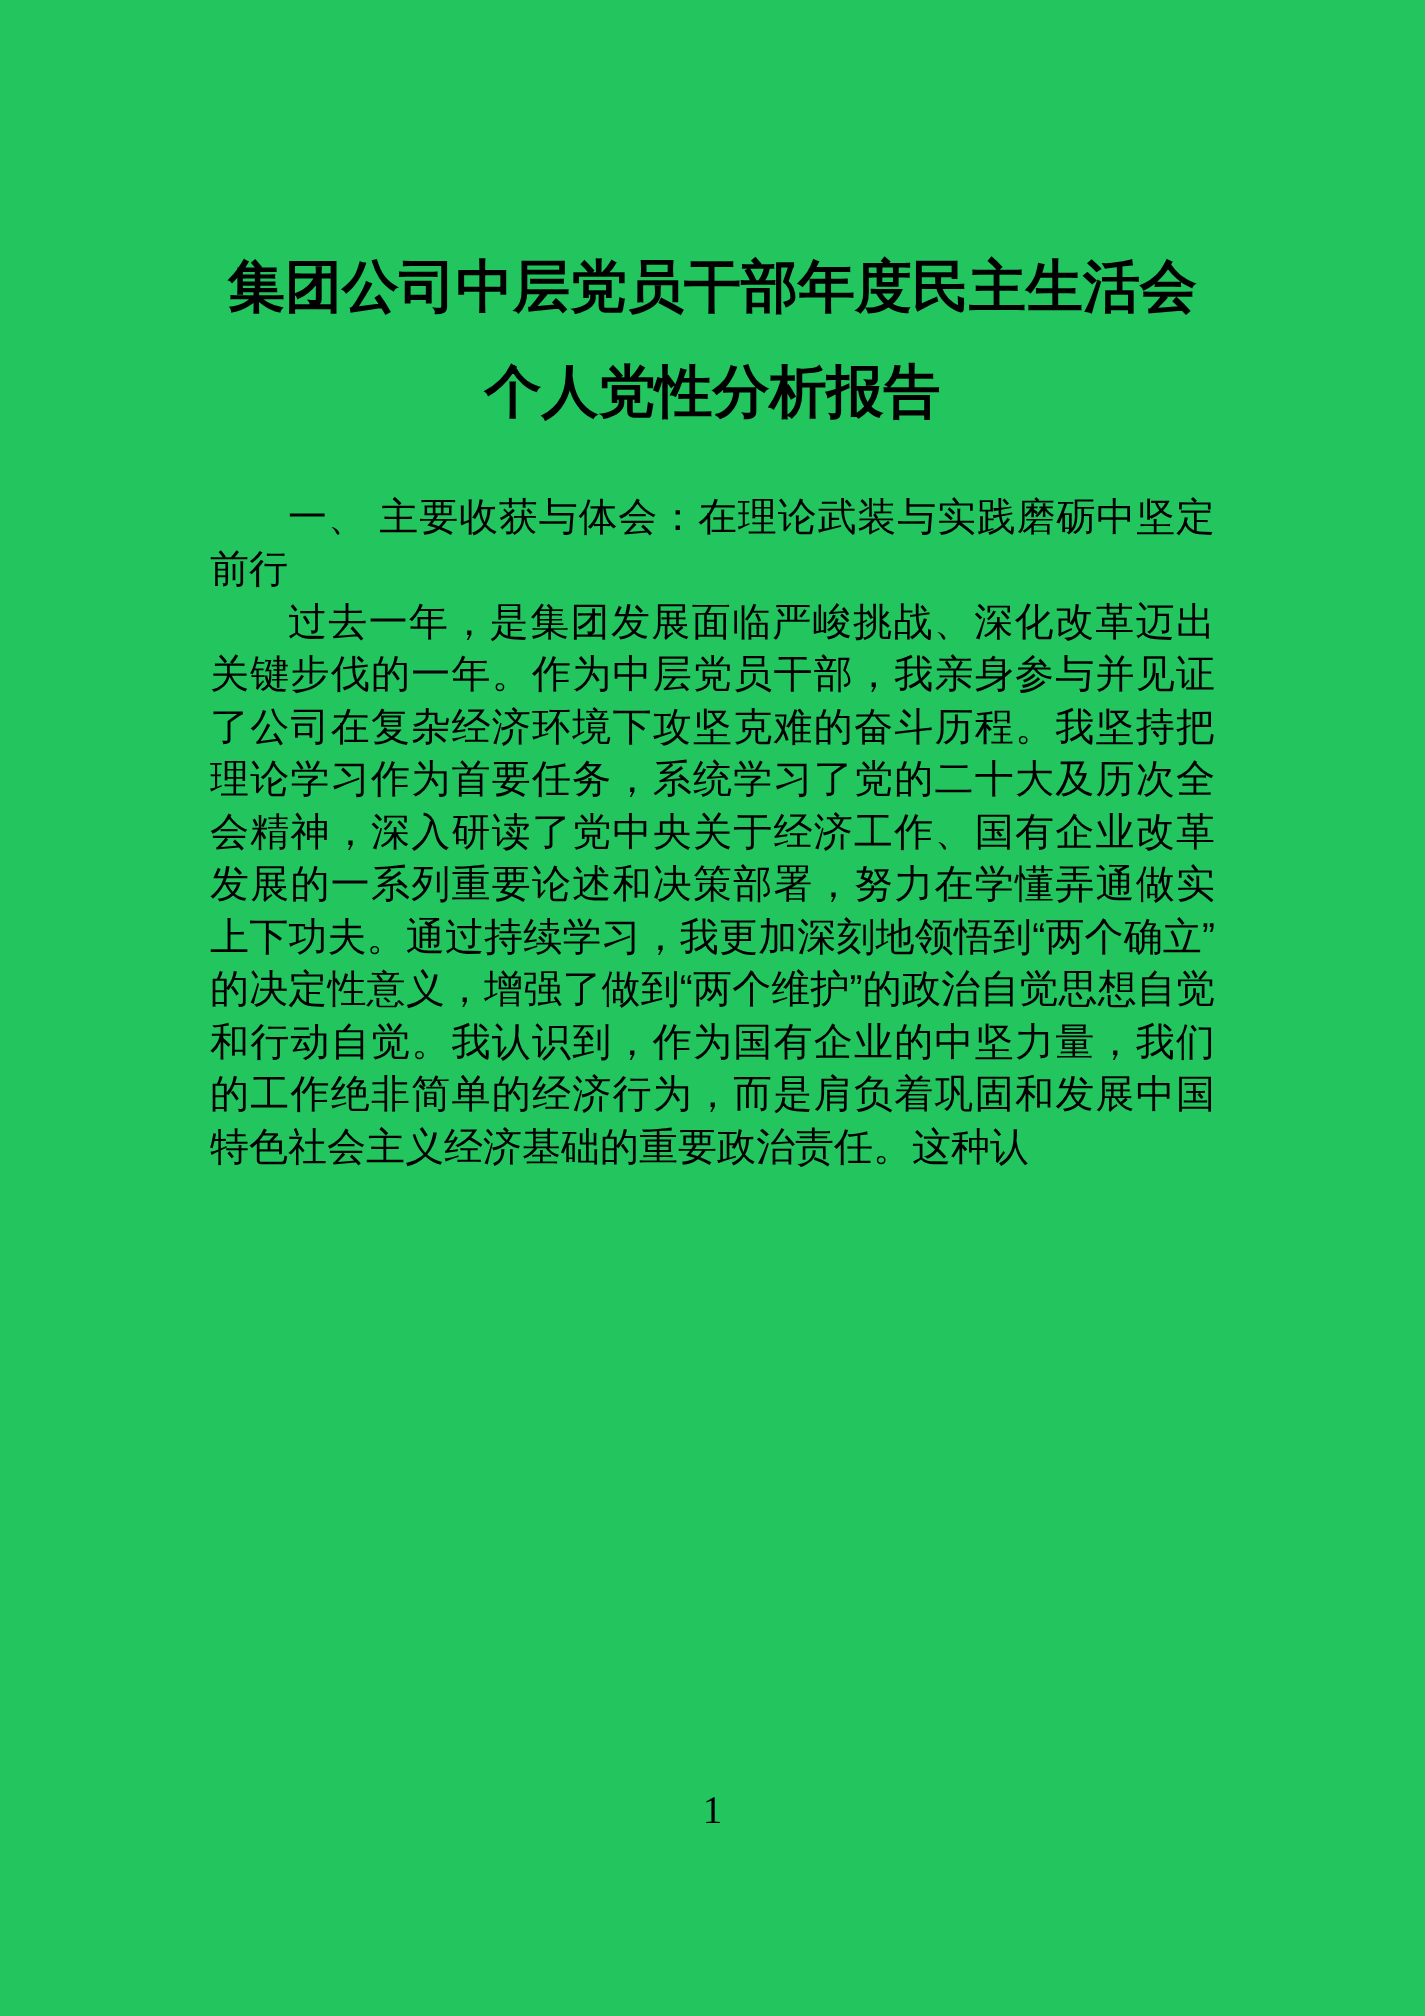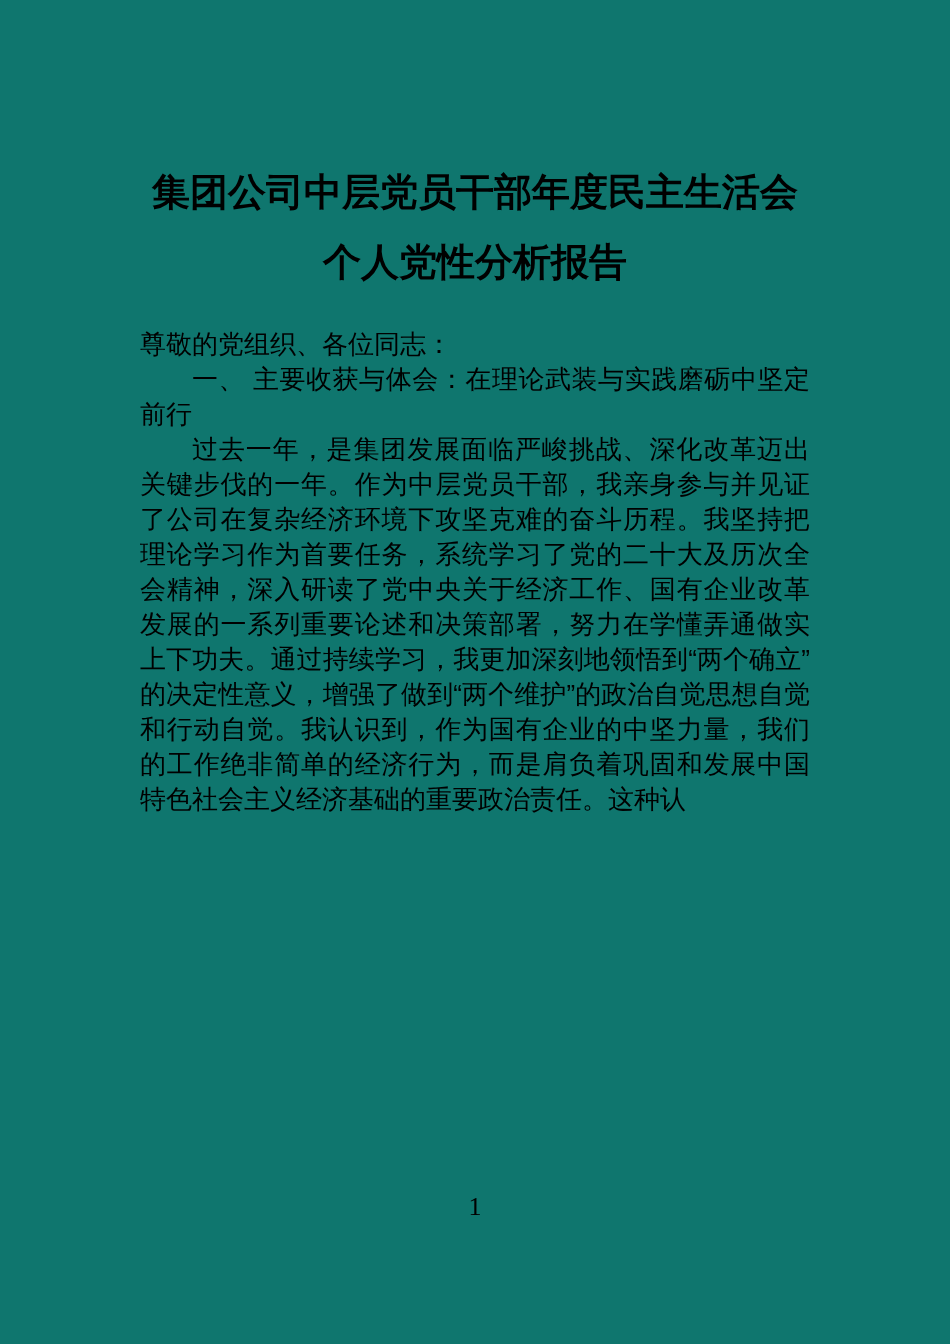--- a/index.html
+++ b/index.html
@@ -5,21 +5,21 @@
   html, body {
     margin: 0;
     padding: 0;
     background: #ffffff;
   }
   .page {
     position: relative;
     width: 950px;
     height: 1344px;
     margin: 0 auto;
-    background: #0f766e;
+    background: #22c55e;
     box-sizing: border-box;
     padding: 157px 140px 0 140px;
     color: #000000;
     font-family: "Liberation Sans", sans-serif;
     overflow: hidden;
   }
   .doc-title {
     font-size: 38px;
     font-weight: bold;
     line-height: 70px;
@@ -51,21 +51,20 @@
 </style>
 </head>
 <body>
 
 <div class="page">
 
   <h1 class="doc-title">集团公司中层党员干部年度民主生活会个人党性分析报告</h1>
 
   <div class="body-text">
 
-    <p>尊敬的党组织、各位同志：</p>
 
 
     <p class="indent">一、 主要收获与体会：在理论武装与实践磨砺中坚定前行</p>
 
     <p class="indent">过去一年，是集团发展面临严峻挑战、深化改革迈出关键步伐的一年。作为中层党员干部，我亲身参与并见证了公司在复杂经济环境下攻坚克难的奋斗历程。我坚持把理论学习作为首要任务，系统学习了党的二十大及历次全会精神，深入研读了党中央关于经济工作、国有企业改革发展的一系列重要论述和决策部署，努力在学懂弄通做实上下功夫。通过持续学习，我更加深刻地领悟到“两个确立”的决定性意义，增强了做到“两个维护”的政治自觉思想自觉和行动自觉。我认识到，作为国有企业的中坚力量，我们的工作绝非简单的经济行为，而是肩负着巩固和发展中国特色社会主义经济基础的重要政治责任。这种认</p>
 
   </div>
 
   <div class="page-number">1</div>
 

